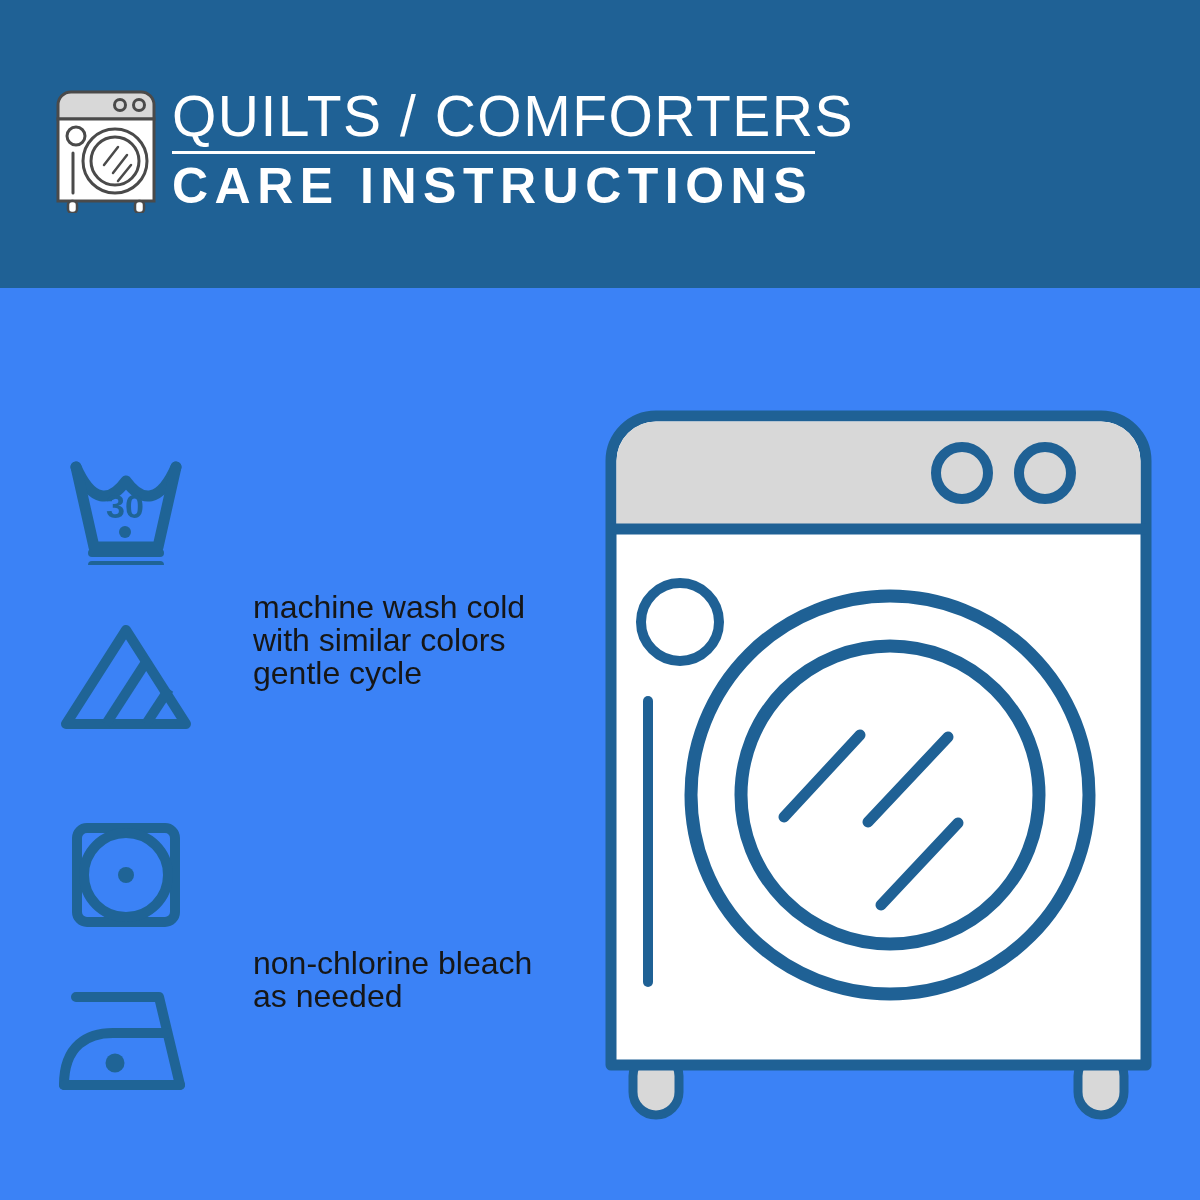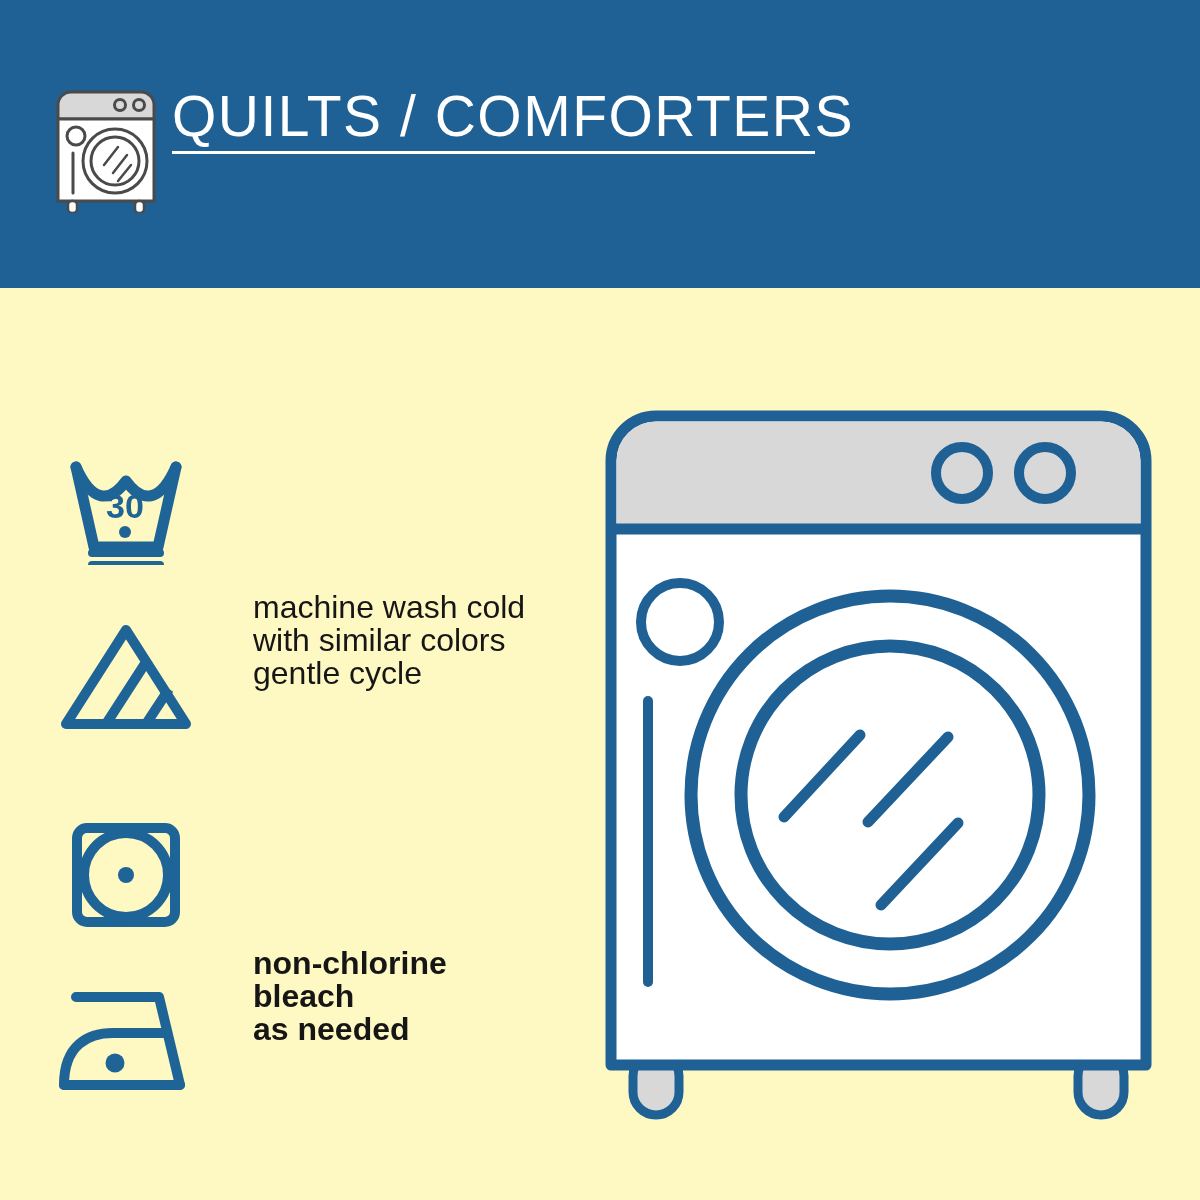--- a/index.html
+++ b/index.html
@@ -7,21 +7,21 @@
     padding: 0;
     background: #ffffff;
   }
   body {
     font-family: "Liberation Sans", sans-serif;
   }
   #page {
     position: relative;
     width: 1200px;
     height: 1200px;
-    background: #fef9c3;
+    background: #3b82f6;
     overflow: hidden;
   }
 
   
   #header-band {
     position: absolute;
     left: 0;
     top: 0;
     width: 1200px;
     height: 288px;
@@ -96,21 +96,21 @@
     white-space: pre-line;
   }
 
   
   #care-row-wash   { top: 130px; }
   #care-row-bleach { top: 297px; }
   #care-row-dry    { top: 495px; }
   #care-row-iron   { top: 662px; }
 
   #care-label-wash   { top: 136px; }
-  #care-label-bleach { top: 325px; font-weight: bold; }
+  #care-label-bleach { top: 325px; }
 
   
   #washer-illustration {
     position: absolute;
     left: 600px;
     top: 405px;
     width: 560px;
     height: 715px;
   }
 </style>
@@ -144,20 +144,21 @@
         <line x1="66" y1="98" x2="79" y2="82" stroke="#4a4a4a" stroke-width="2.5" stroke-linecap="round"></line>
 
         <rect x="16" y="118" width="9" height="12" rx="4" fill="#ffffff" stroke="#4a4a4a" stroke-width="2.5"></rect>
         <rect x="83" y="118" width="9" height="12" rx="4" fill="#ffffff" stroke="#4a4a4a" stroke-width="2.5"></rect>
       </svg>
     </div>
 
     <div id="header-text">
       <div id="title-main">QUILTS / COMFORTERS</div>
       <div id="title-divider"></div>
+      <div id="title-sub">CARE INSTRUCTIONS</div>
     </div>
 
   </div>
 
   <div id="care-list">
 
     <div class="care-row" id="care-row-wash">
       <div class="care-icon">
         <svg width="136" height="110" viewBox="0 0 136 110" xmlns="http://www.w3.org/2000/svg">
 

